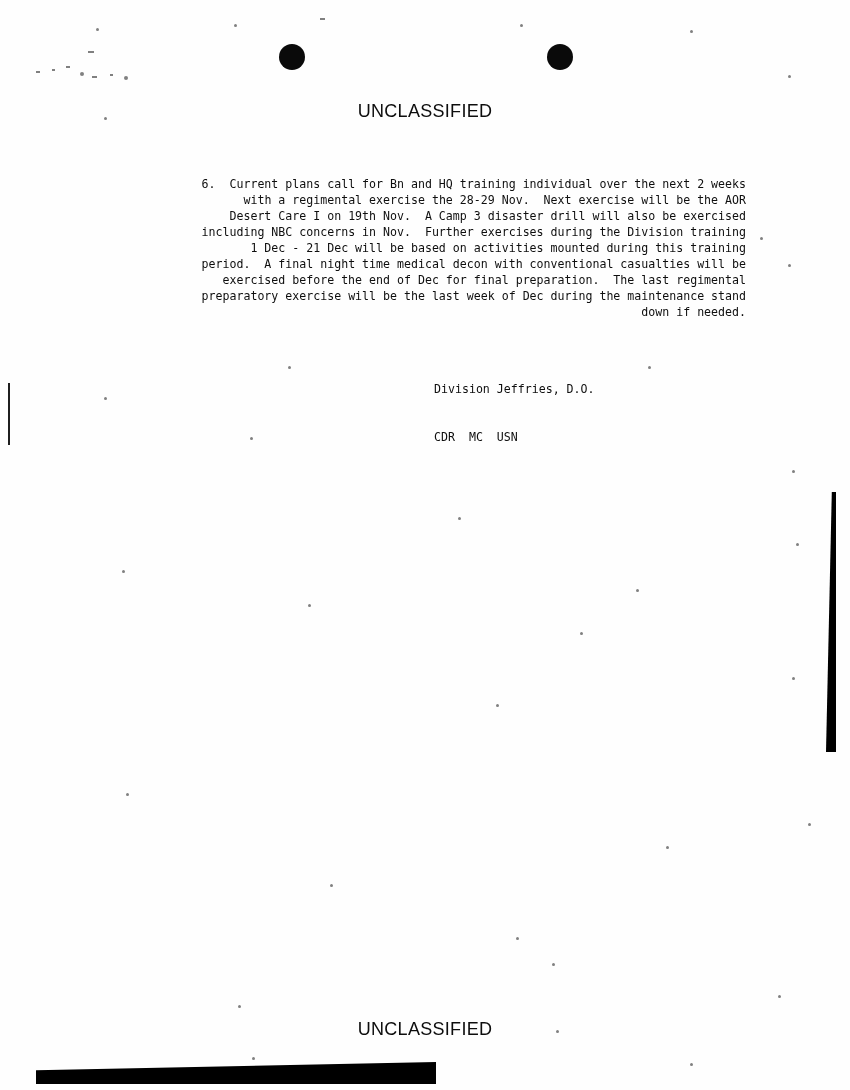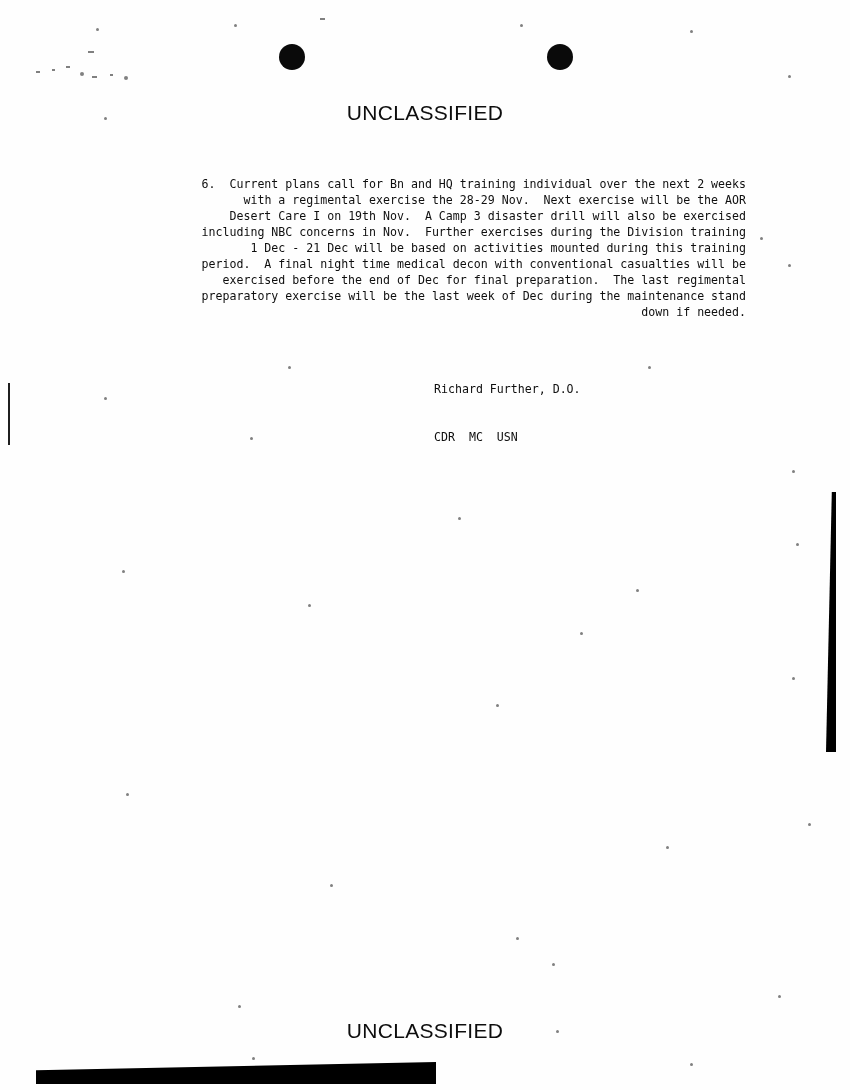--- a/index.html
+++ b/index.html
@@ -62,21 +62,21 @@
     clip-path: polygon(0% 38%, 100% 0%, 100% 100%, 0% 100%);
   }
 
   
   .classification {
     position: absolute;
     left: 0;
     width: 850px;
     text-align: center;
     font-family: "Liberation Sans", sans-serif;
-    font-size: 21px;
+    font-size: 18px;
     letter-spacing: 0.3px;
     color: #0d0d0d;
     font-weight: 400;
   }
   .classification.top    { top: 101px; }
   .classification.bottom { top: 1019px; }
 
   
   .body-block {
     position: absolute;
@@ -179,19 +179,19 @@
 with a regimental exercise the 28-29 Nov.  Next exercise will be the AOR
 Desert Care I on 19th Nov.  A Camp 3 disaster drill will also be exercised
 including NBC concerns in Nov.  Further exercises during the Division training
 1 Dec - 21 Dec will be based on activities mounted during this training
 period.  A final night time medical decon with conventional casualties will be
 exercised before the end of Dec for final preparation.  The last regimental
 preparatory exercise will be the last week of Dec during the maintenance stand
 down if needed.</div>
 
   <div class="signature-block">
-    <div>Richard Further, D.O.</div>
+    <div>Division Jeffries, D.O.</div>
     <div>CDR  MC  USN</div>
   </div>
 
   <div class="classification bottom">UNCLASSIFIED</div>
 
 </div>
 
 </body></html>

